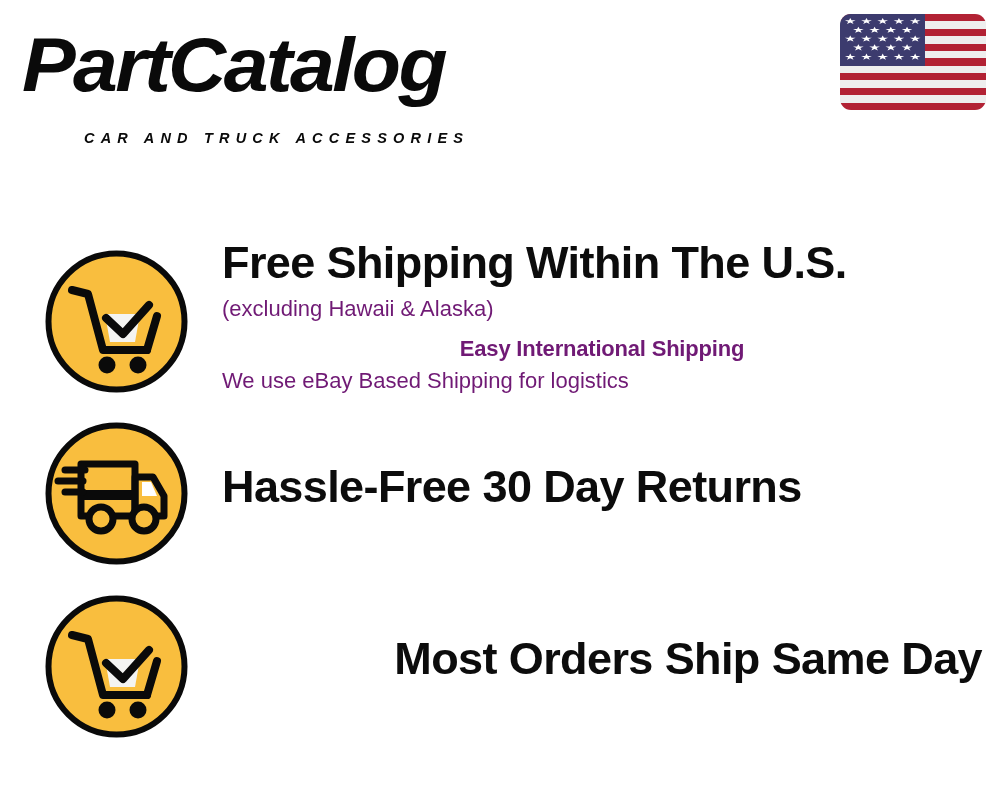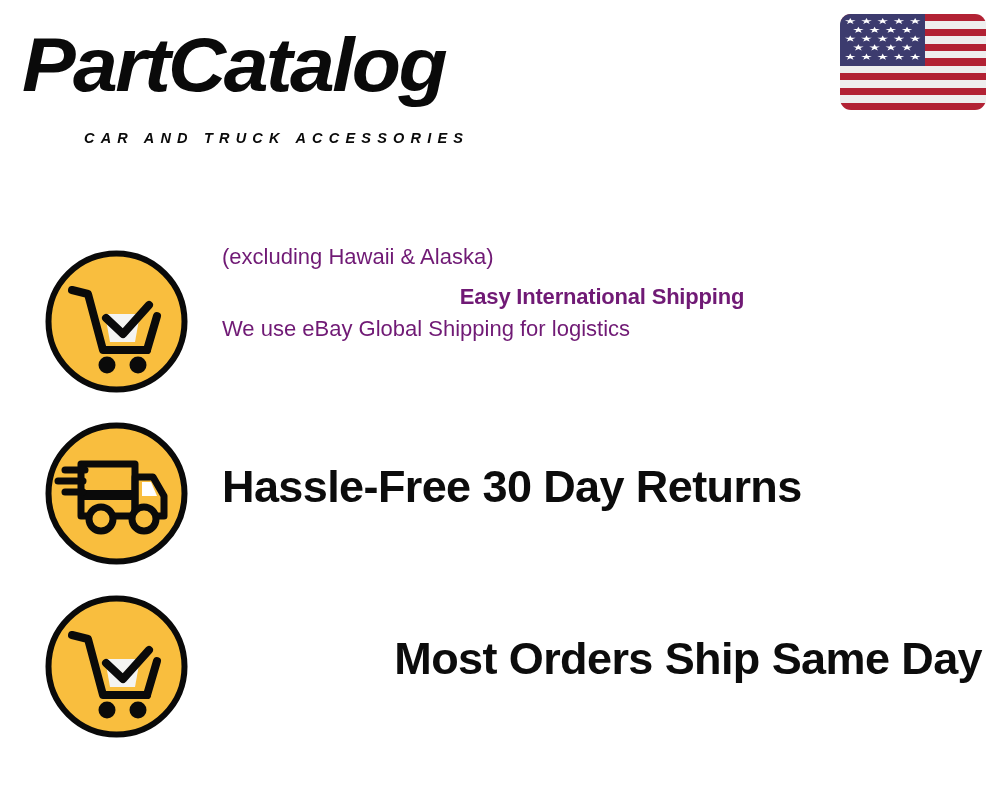--- a/index.html
+++ b/index.html
@@ -244,23 +244,24 @@
         <circle cx="73.5" cy="73.5" r="68" fill="#F9BE3E" stroke="#0A0A0A" stroke-width="6"></circle>
         <path d="M62 66 L97 66 L92 94 L67 94 Z" fill="#F4F4F2"></path>
         <path d="M29 42 L45 46 L60 102 L104 102" fill="none" stroke="#0A0A0A" stroke-width="8" stroke-linecap="round" stroke-linejoin="round"></path>
         <path d="M104 102 L114 68" fill="none" stroke="#0A0A0A" stroke-width="8" stroke-linecap="round" stroke-linejoin="round"></path>
         <path d="M63 70 L80 86 L106 57" fill="none" stroke="#0A0A0A" stroke-width="8" stroke-linecap="round" stroke-linejoin="round"></path>
         <circle cx="64" cy="117" r="8.5" fill="#0A0A0A"></circle>
         <circle cx="95" cy="117" r="8.5" fill="#0A0A0A"></circle>
       </svg>
     </div>
     <div class="feature-text">
+      <div class="feature-title">Free Shipping Within The U.S.</div>
       <div class="feature-sub">(excluding Hawaii &amp; Alaska)</div>
       <div class="feature-sub strong">Easy International Shipping</div>
-      <div class="feature-sub plain2">We use eBay Global Shipping for logistics</div>
+      <div class="feature-sub plain2">We use eBay Based Shipping for logistics</div>
     </div>
   </div>
 
   <div class="feature-row row-2">
     <div class="icon-badge">
       <svg viewBox="0 0 147 147">
         <circle cx="73.5" cy="73.5" r="68" fill="#F9BE3E" stroke="#0A0A0A" stroke-width="6"></circle>
         <path d="M92 57 L110 57 L121 76 L121 96 L92 96 Z" fill="none" stroke="#0A0A0A" stroke-width="7" stroke-linejoin="round"></path>
         <path d="M99 62 L108 62 L114 76 L99 76 Z" fill="#FFFFFF"></path>
         <path d="M38 44 L92 44 L92 96 L38 96 Z" fill="none" stroke="#0A0A0A" stroke-width="7" stroke-linejoin="round"></path>

